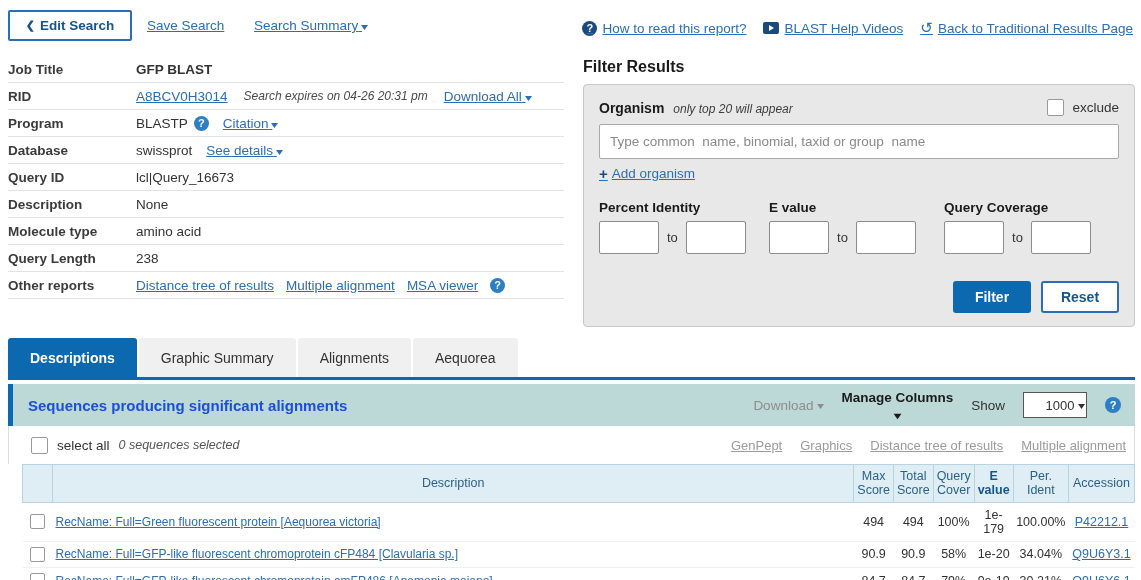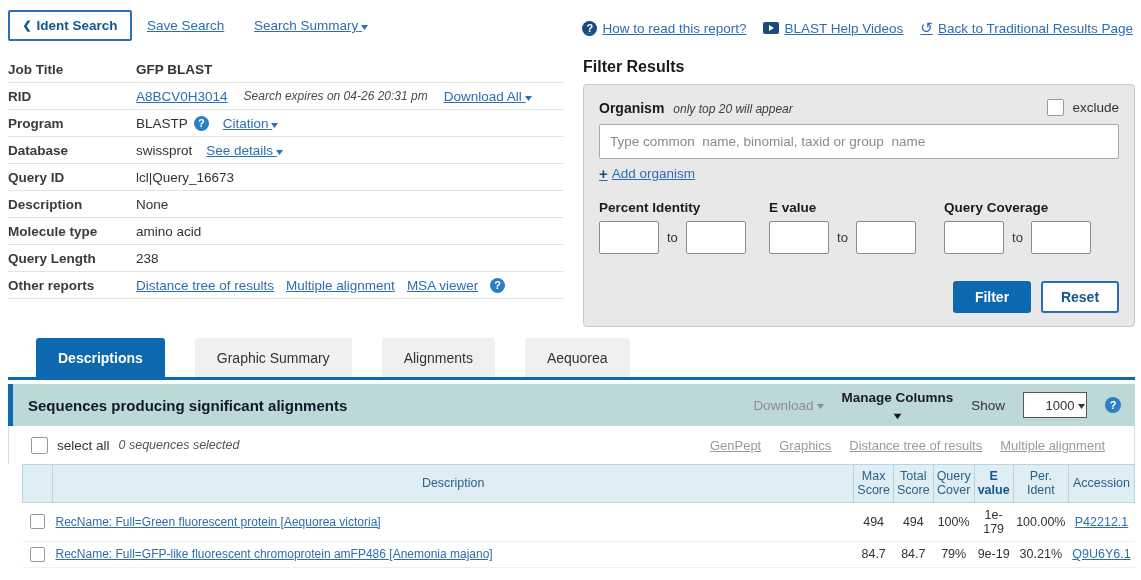--- a/index.html
+++ b/index.html
@@ -106,51 +106,50 @@
     font-family: "Liberation Sans", sans-serif;
   }
 
   
   .tabs { position: absolute; left: 8px; top: 338px; display: flex; align-items: flex-end; }
   .tab {
     height: 39px; padding: 0 22px; background: #f0f0f0; color: #333;
     display: flex; align-items: center; justify-content: center;
     font-size: 14px; cursor: pointer; margin-right: 2px;
     border-radius: 3px 3px 0 0;
-    margin-left: 28px;
   }
   .tab.active { background: #0c69b0; color: #fff; font-weight: bold; }
   .tab-underline { position: absolute; left: 8px; top: 377px; width: 1127px; height: 3px; background: #0c69b0; }
 
   
   .res-head {
     position: absolute; left: 8px; top: 384px; width: 1127px; height: 42px;
     background: #bcd9d7; display: flex; align-items: center; padding: 0 14px 0 20px;
   }
   .res-head .stripe { position: absolute; left: 0; top: 0; width: 5px; height: 100%; background: #0c69b0; }
-  .res-title { font-weight: bold; font-size: 15px; color: #0f172a; flex: 1; }
+  .res-title { font-weight: bold; font-size: 15px; color: #1d4ed8; flex: 1; }
   .rh-right { display: flex; align-items: center; gap: 18px; }
   .dis { color: #8d8d8d; }
   .rh-item { display: inline-flex; align-items: center; gap: 5px; font-size: 13.5px; cursor: pointer; }
   .rh-item.bold { font-weight: bold; color: #1a1a1a; flex-direction: column; }
   .show-sel {
     width: 64px; height: 26px; border: 1px solid #555; background: #fff;
     display: inline-flex; align-items: center; justify-content: center; gap: 5px;
     font-size: 13px; cursor: pointer; padding-left: 20px;
   }
   .ico-q2 {
     width: 16px; height: 16px; border-radius: 50%; background: #2c7fc4;
     color: #fff; font-size: 11px; font-weight: bold;
     display: inline-flex; align-items: center; justify-content: center;
   }
 
   .sel-row {
     position: absolute; left: 8px; top: 426px; width: 1127px; height: 38px;
     background: #fff; border-left: 1px solid #dcdcdc; border-right: 1px solid #dcdcdc;
-    display: flex; align-items: center; padding: 0 29px 0 22px;
+    display: flex; align-items: center; padding: 0 8px 0 22px;
   }
   .sel-left { display: flex; align-items: center; gap: 9px; flex: 1; }
   .sel-all { font-size: 13.5px; color: #333; }
   .sel-count { font-style: italic; font-size: 12.5px; color: #555; }
   .sel-links { display: flex; gap: 18px; }
   .sel-links a { color: #9b9b9b; font-size: 13px; }
 
   
   .tbl { position: absolute; left: 22px; top: 464px; width: 1113px; border-collapse: collapse; }
   .tbl th {
@@ -168,21 +167,21 @@
   .tbl td.cbcell { text-align: center; }
   .cb2 { width: 15px; height: 15px; border: 1px solid #999; background: #fff; border-radius: 2px; display: inline-block; cursor: pointer; vertical-align: middle; }
   .desc-link { font-size: 12px; }
 </style>
 </head>
 <body>
 
 <div class="topbar">
   <div class="edit-search">
     <span class="chev">❮</span>
-    <span>Ident Search</span>
+    <span>Edit Search</span>
   </div>
   <a class="save-search">Save Search</a>
   <a class="search-summary">
     <span>Search Summary</span>
     <span class="caret">▾</span>
   </a>
 
   <div class="toplinks">
     <a class="toplink">
       <span class="ico-q">?</span>
@@ -390,20 +389,30 @@
       <td><a class="desc-link">RecName: Full=Green fluorescent protein [Aequorea victoria]</a></td>
       <td class="c">494</td>
       <td class="c">494</td>
       <td class="c">100%</td>
       <td class="c">1e-179</td>
       <td class="c">100.00%</td>
       <td class="c"><a>P42212.1</a></td>
     </tr>
     <tr>
       <td class="cbcell"><span class="cb2"></span></td>
+      <td><a class="desc-link">RecName: Full=GFP-like fluorescent chromoprotein cFP484 [Clavularia sp.]</a></td>
+      <td class="c">90.9</td>
+      <td class="c">90.9</td>
+      <td class="c">58%</td>
+      <td class="c">1e-20</td>
+      <td class="c">34.04%</td>
+      <td class="c"><a>Q9U6Y3.1</a></td>
+    </tr>
+    <tr>
+      <td class="cbcell"><span class="cb2"></span></td>
       <td><a class="desc-link">RecName: Full=GFP-like fluorescent chromoprotein amFP486 [Anemonia majano]</a></td>
       <td class="c">84.7</td>
       <td class="c">84.7</td>
       <td class="c">79%</td>
       <td class="c">9e-19</td>
       <td class="c">30.21%</td>
       <td class="c"><a>Q9U6Y6.1</a></td>
     </tr>
   </tbody>
 </table>

